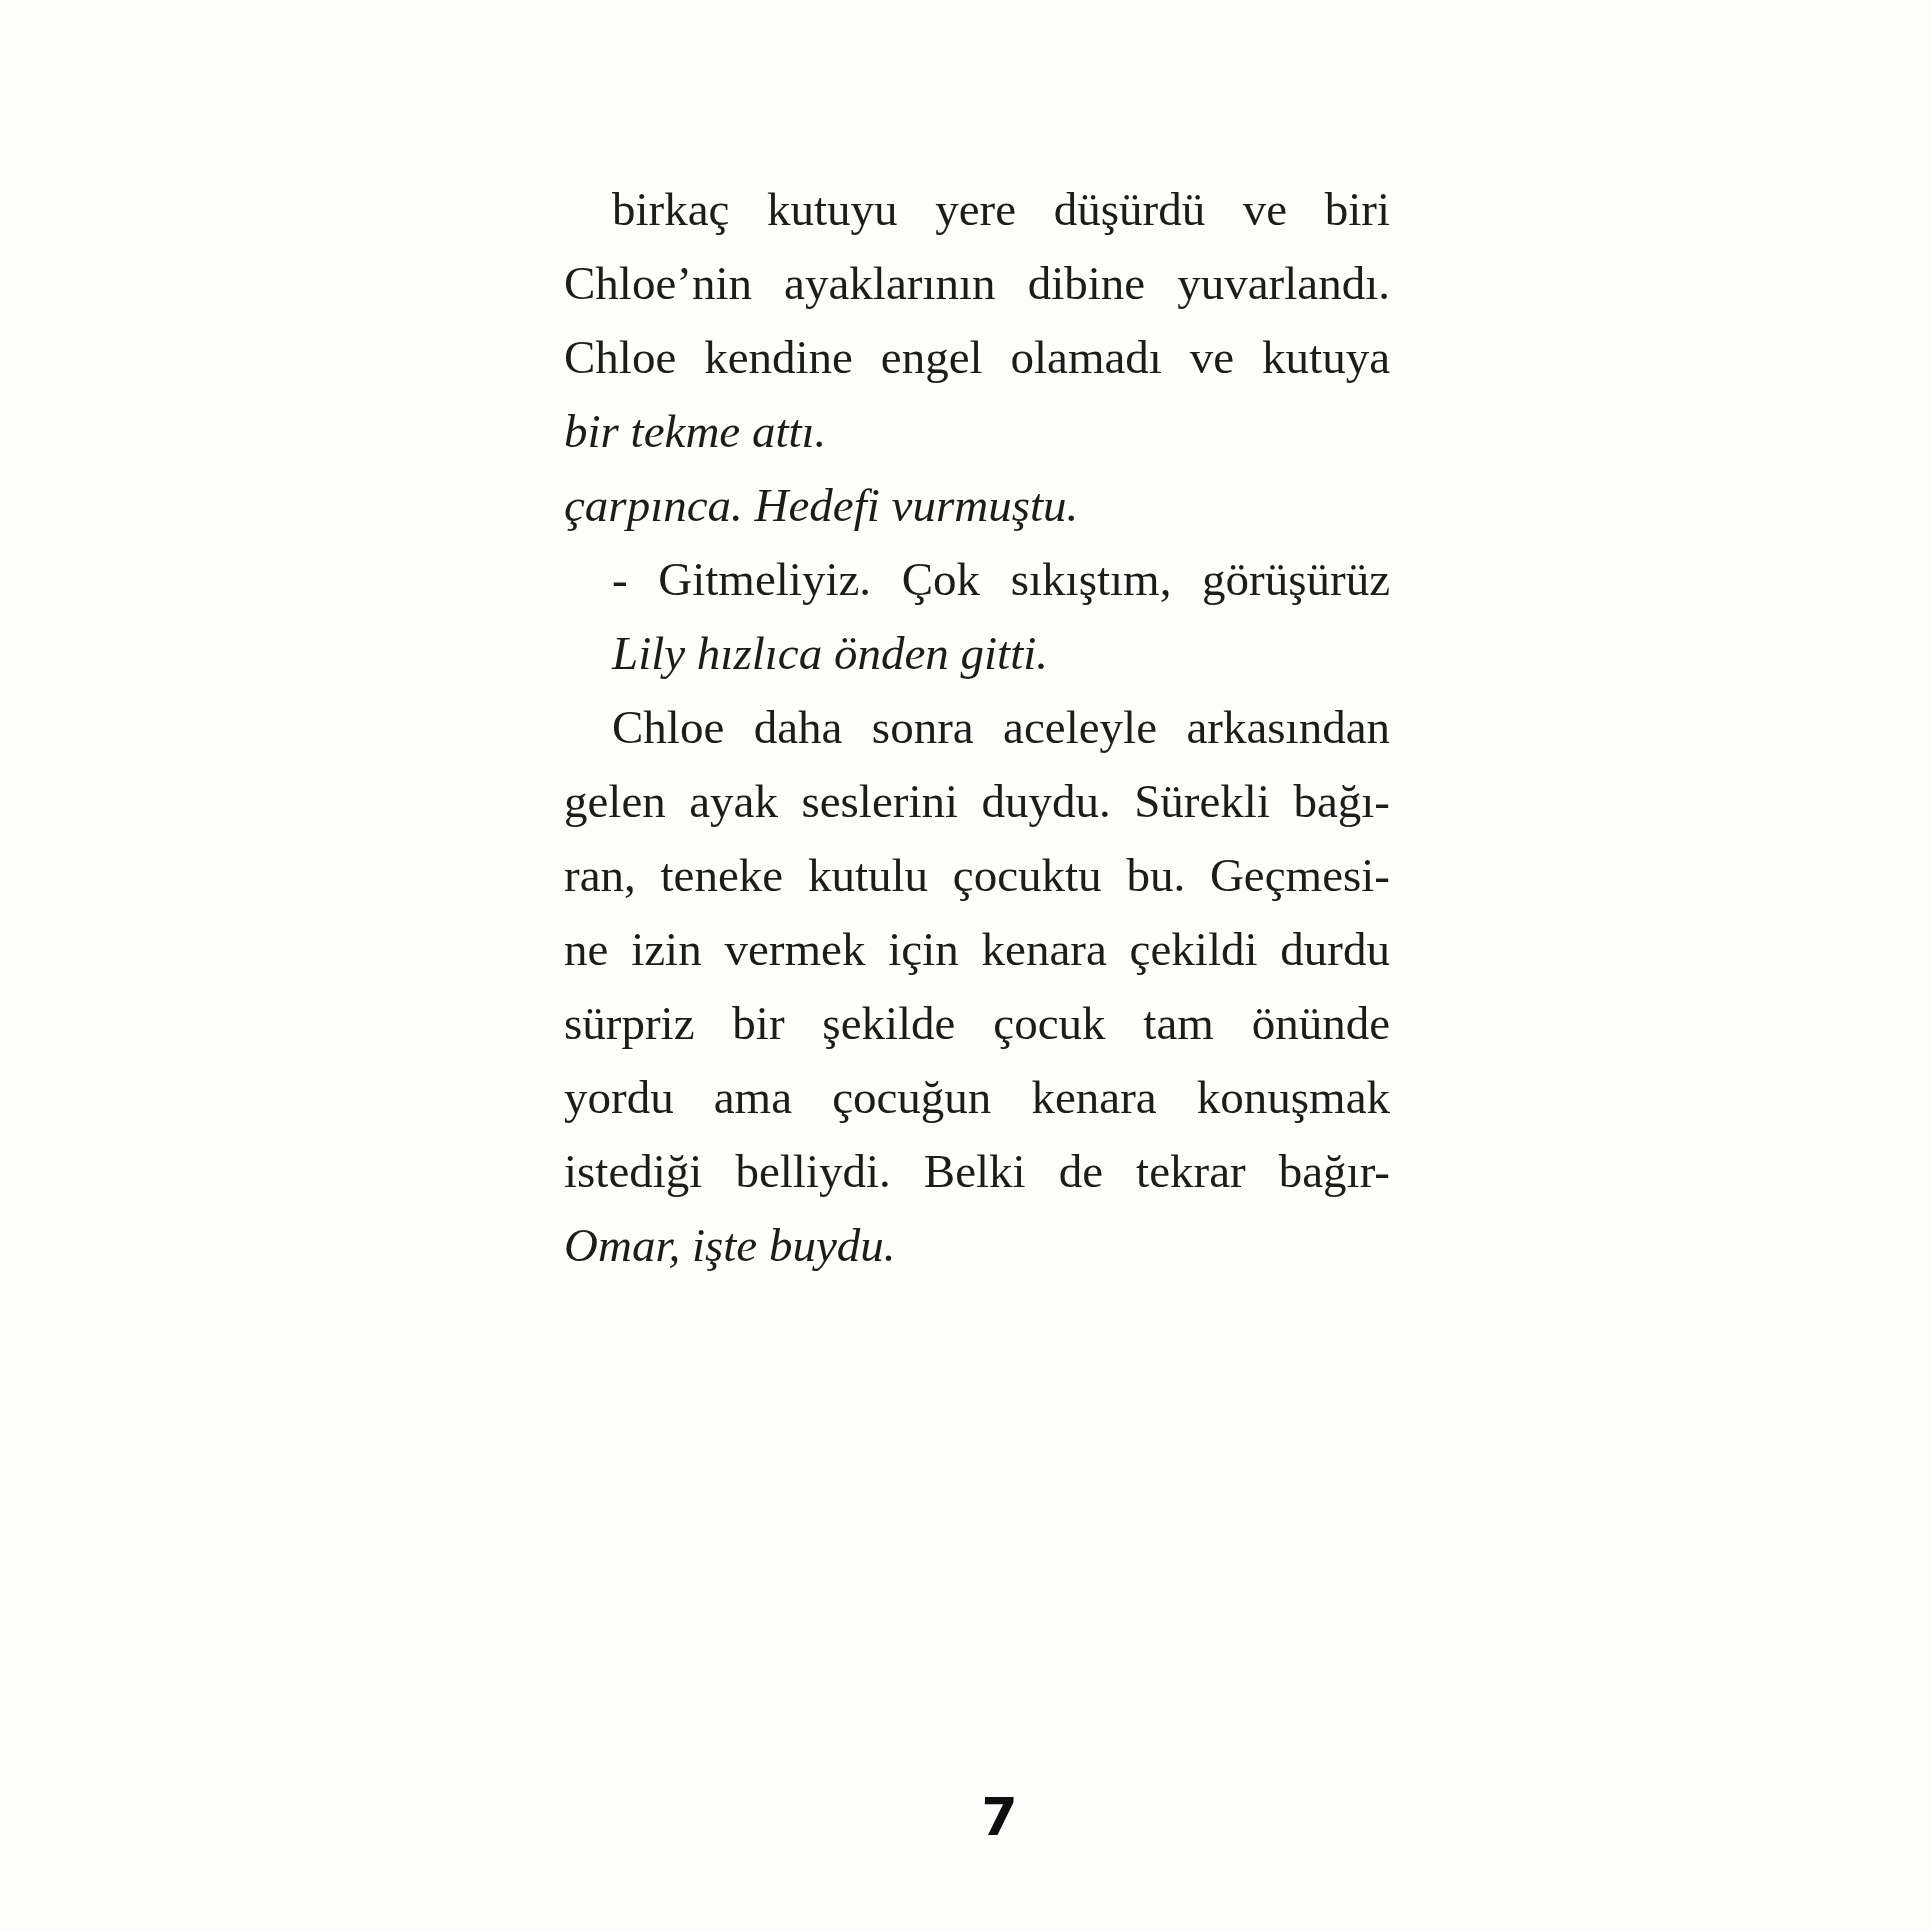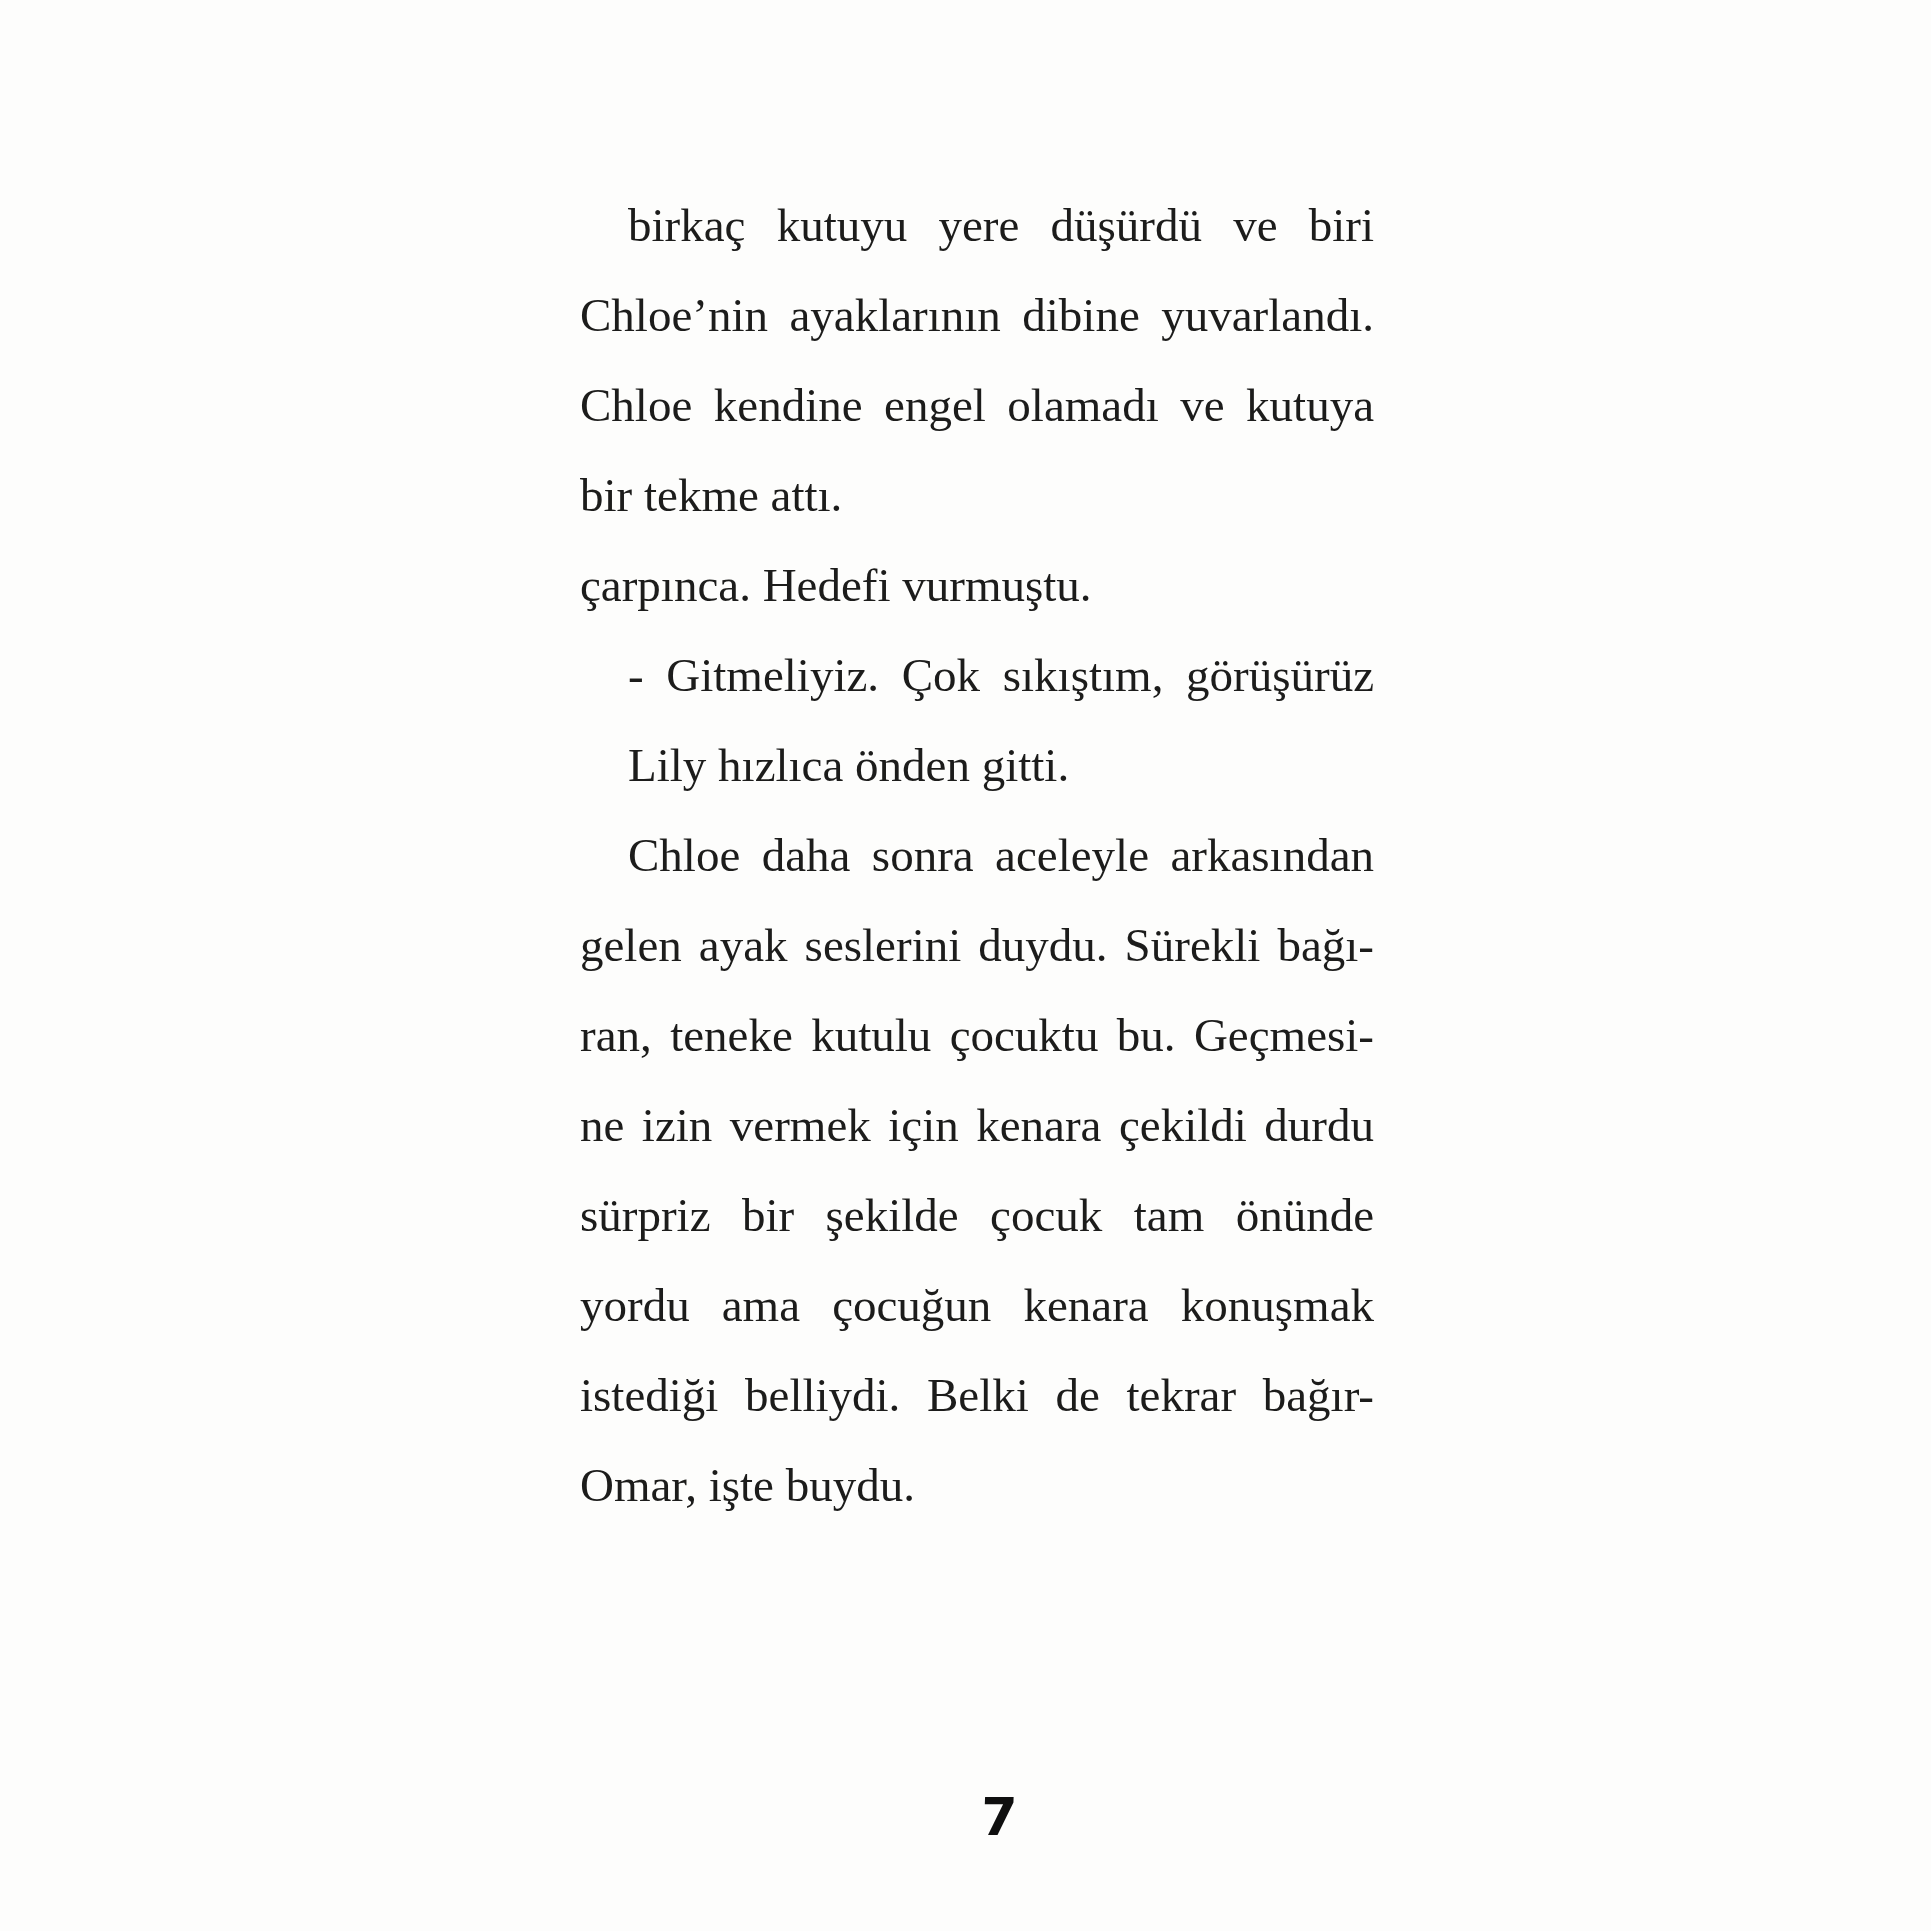--- a/index.html
+++ b/index.html
@@ -22,33 +22,34 @@
   }
   .text-block {
     position: absolute;
     left: 564px;
     top: 172px;
     width: 826px;
     font-size: 47px;
     line-height: 74px;
   }
   .ln {
-    margin: 16px;
+    margin: 0;
     padding: 0;
     text-align: justify;
     text-align-last: justify;
     hyphens: none;
     white-space: normal;
   }
   .ln.ind {
     text-indent: 48px;
   }
   .ln.end {
     text-align: center;
     text-align-last: left;
+    font-style: italic;
   }
   .page-number {
     position: absolute;
     left: 941px;
     top: 1788px;
     width: 116px;
     text-align: center;
     font-family: "DejaVu Sans", sans-serif;
     font-weight: 700;
     font-size: 52px;

